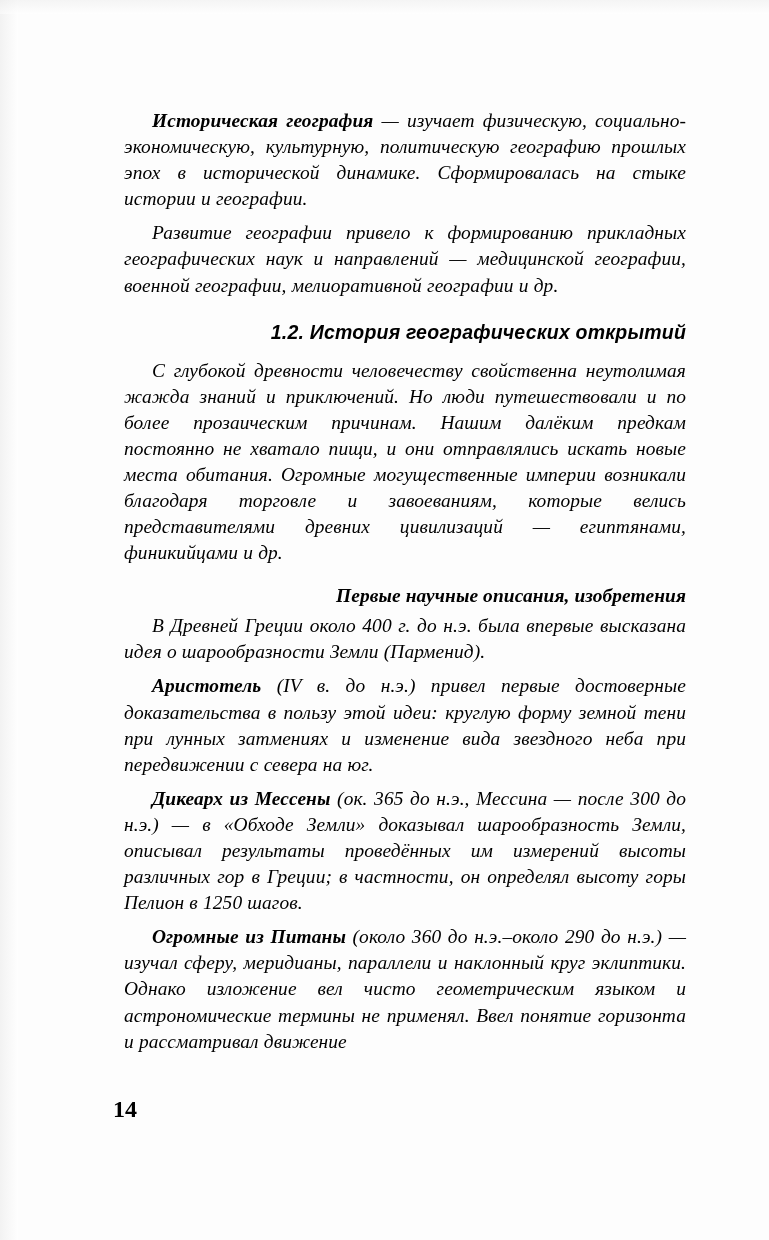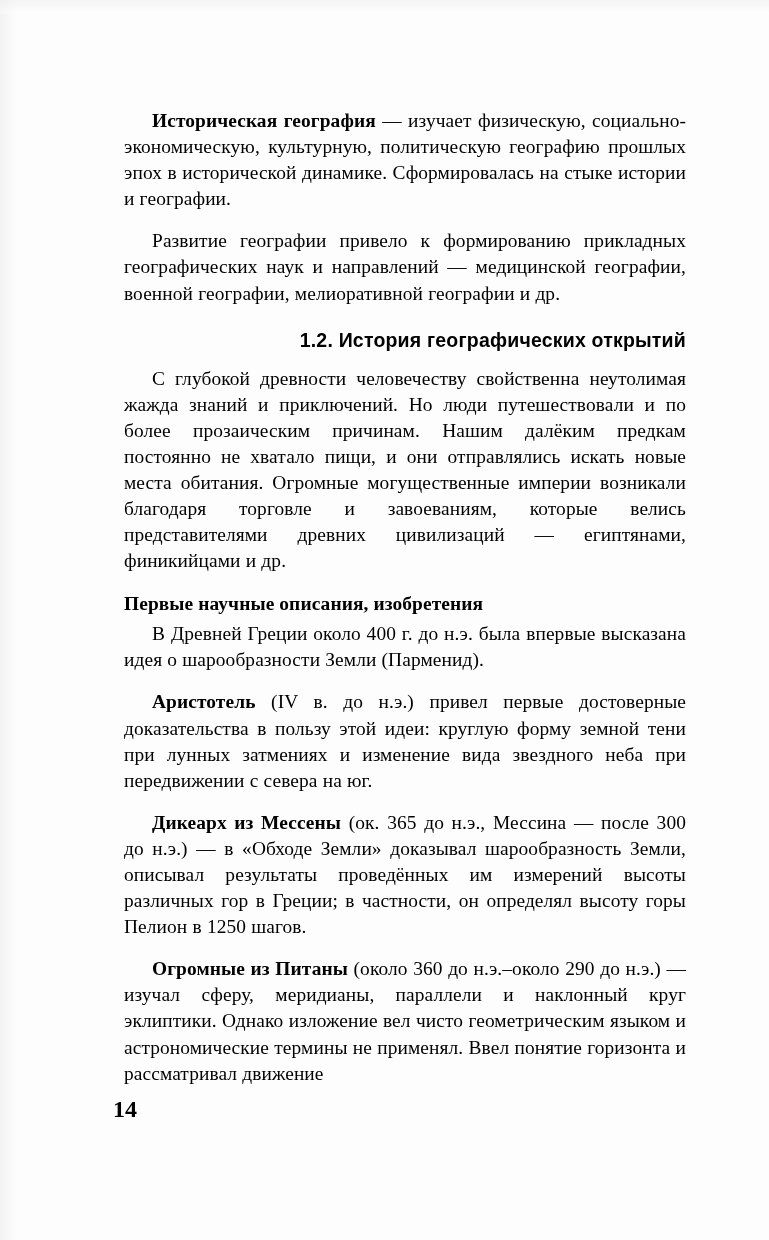--- a/index.html
+++ b/index.html
@@ -21,20 +21,21 @@
     top: 0;
     width: 769px;
     height: 1240px;
     background: #fdfdfd;
   }
   .content {
     position: absolute;
     left: 124px;
     top: 108px;
     width: 562px;
+    font-style: italic;
   }
   p.para {
     margin: 0 0 0 0;
     font-size: 19.4px;
     line-height: 1.345;
     text-align: justify;
     text-indent: 28px;
     letter-spacing: 0.1px;
     word-spacing: 0.2px;
   }
@@ -45,30 +46,30 @@
     font-family: "Liberation Sans", "DejaVu Sans", sans-serif;
     font-size: 19.5px;
     font-weight: bold;
     text-align: right;
     margin: 22px 0 14px 0;
     letter-spacing: 0.2px;
   }
   h3.sub-heading {
     font-size: 19.4px;
     font-weight: bold;
-    text-align: left;
+    text-align: right;
     margin: 18px 0 4px 0;
     line-height: 1.28;
     letter-spacing: 0.1px;
   }
   h3.sub-heading span {
     display: block;
   }
   .body-block p.para + p.para {
-    margin-top: 16px;
+    margin-top: 8px;
   }
   .page-number {
     position: absolute;
     left: 113px;
     top: 1096px;
     font-size: 24px;
     font-weight: bold;
     font-family: "Liberation Serif", "DejaVu Serif", serif;
   }
   

